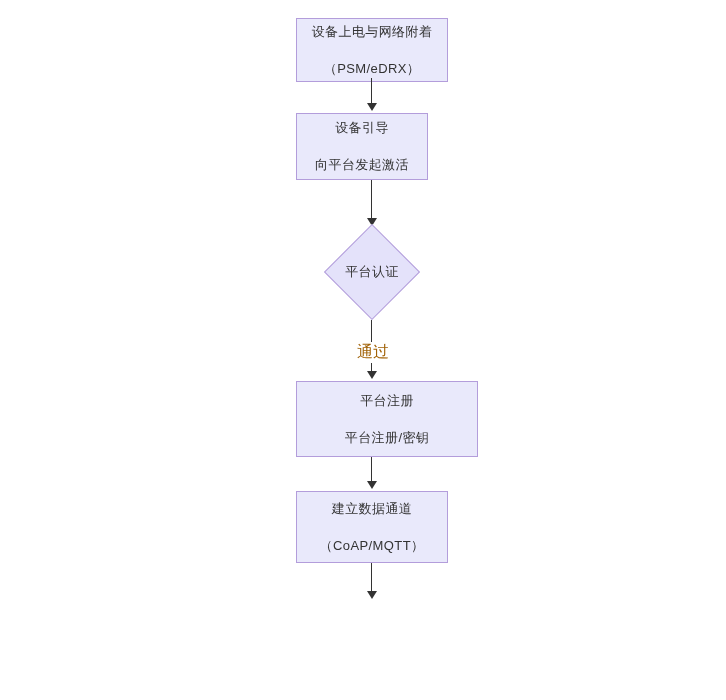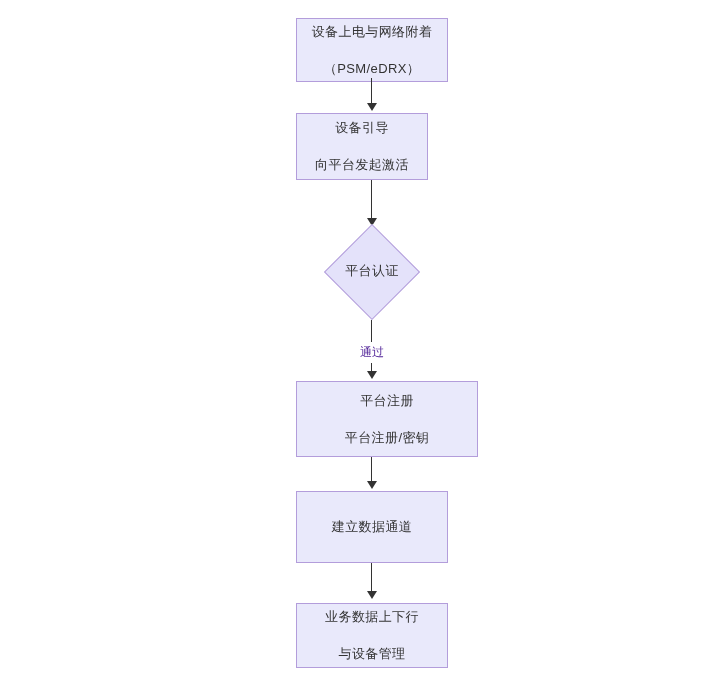--- a/index.html
+++ b/index.html
@@ -68,22 +68,22 @@
     position: absolute;
     width: 0;
     height: 0;
     border-left: 5px solid transparent;
     border-right: 5px solid transparent;
     border-top: 8px solid #333333;
   }
   .edge-label {
     position: absolute;
     background: #ffffff;
-    color: #4c1d95;
-    font-size: 12px;
+    color: #a16207;
+    font-size: 16px;
     line-height: 18px;
     text-align: center;
     white-space: nowrap;
     padding: 1px 3px;
     box-sizing: border-box;
   }
 </style>
 </head>
 <body>
 
@@ -99,43 +99,40 @@
 
   <div class="node" style="left:296px; top:113px; width:132px; height:67px;">
     <span>设备引导</span>
     <span class="line2">向平台发起激活</span>
   </div>
 
   <div class="connector" style="left:371px; top:180px; height:42px;"></div>
   <div class="arrowhead" style="left:367px; top:218px;"></div>
 
   <div class="decision" style="left:338px; top:238px; width:68px; height:68px;"></div>
-  <div class="decision-label" style="left:322px; top:262px; width:100px; height:20px;font-family:Liberation Mono, monospace;">
+  <div class="decision-label" style="left:322px; top:262px; width:100px; height:20px;">
     <span>平台认证</span>
   </div>
 
   <div class="connector" style="left:371px; top:320px; height:53px;"></div>
   <div class="edge-label" style="left:354px; top:342px; width:36px; height:21px;">
     <span>通过</span>
   </div>
   <div class="arrowhead" style="left:367px; top:371px;"></div>
 
   <div class="node" style="left:296px; top:381px; width:182px; height:76px;">
     <span>平台注册</span>
     <span class="line2">平台注册/密钥</span>
   </div>
 
   <div class="connector" style="left:371px; top:457px; height:26px;"></div>
   <div class="arrowhead" style="left:367px; top:481px;"></div>
 
   <div class="node" style="left:296px; top:491px; width:152px; height:72px;text-align:right;">
     <span>建立数据通道</span>
+    <span class="line2">（CoAP/MQTT）</span>
   </div>
 
   <div class="connector" style="left:371px; top:563px; height:30px;"></div>
   <div class="arrowhead" style="left:367px; top:591px;"></div>
 
-  <div class="node" style="left:296px; top:603px; width:152px; height:65px;">
-    <span>业务数据上下行</span>
-    <span class="line2">与设备管理</span>
-  </div>
 
 </div>
 
 </body></html>

